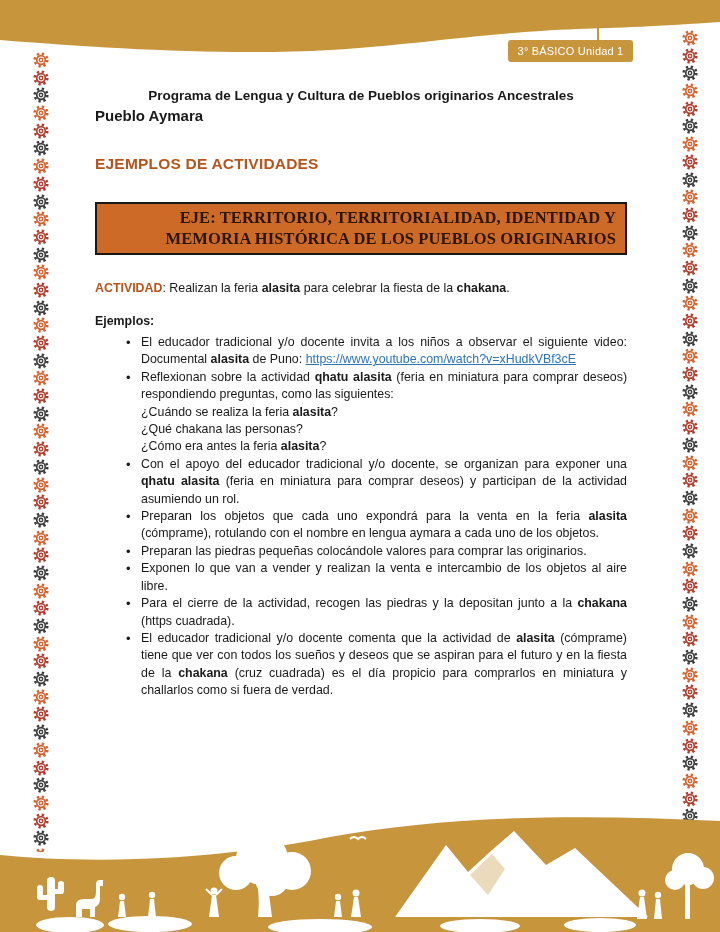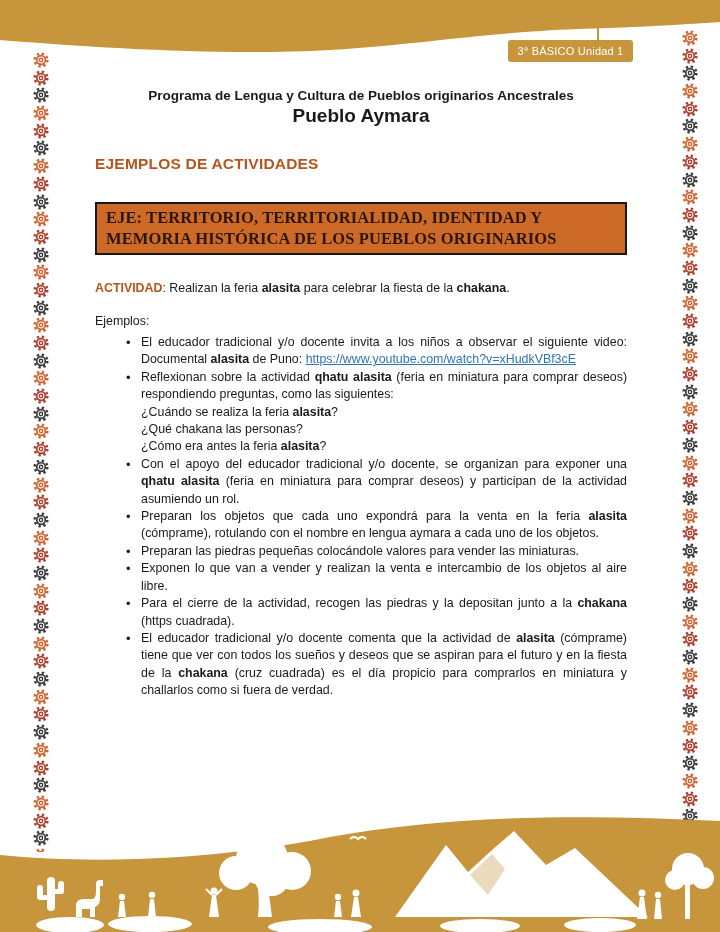--- a/index.html
+++ b/index.html
@@ -16,30 +16,30 @@
     font-size:11px;line-height:22px;text-align:center;letter-spacing:.2px;
   }
   
   .side-border{position:absolute;z-index:1;display:flex;flex-direction:column;gap:1.7px;overflow:hidden;}
   .side-border.left{left:33px;top:52px;height:800px;}
   .side-border.right{left:682px;top:30px;height:800px;}
   .gear{width:16px;height:16px;flex:0 0 auto;}
   
   .content{position:absolute;left:95px;top:12px;width:532px;z-index:2;}
   .title-1{margin:74px 0 0 0;font-size:13.5px;line-height:20px;font-weight:bold;text-align:center;}
-  .title-2{margin:0;font-size:19px;line-height:20px;font-weight:bold;text-align:center;}
+  .title-2{margin:0;font-size:15px;line-height:20px;font-weight:bold;text-align:left;}
   .section-heading{margin:28px 0 0 0;font-size:15.5px;line-height:20px;font-weight:bold;color:var(--accent,#B5551D);letter-spacing:.2px;}
   .eje-banner{
     margin-top:28px;background:var(--banner-bg,#CE6A28);border:2.5px solid var(--banner-border,#181818);
     padding:3px 9px 4px 9px;font-family:"Liberation Serif",serif;font-weight:bold;
-    font-size:16.5px;line-height:21px;color:var(--banner-ink,#2B1607);letter-spacing:.1px;
+    font-size:16.5px;line-height:21px;color:var(--banner-ink,#2B1607);letter-spacing:.1px;text-align:right;
   }
   .activity{margin:24px 0 0 0;font-size:12.4px;line-height:18px;}
   .activity .accent{color:var(--accent,#B5551D);}
-  .examples-label{margin:15px 0 0 0;font-size:12.4px;line-height:18px;font-weight:normal;}
+  .examples-label{margin:15px 0 0 0;font-size:12.4px;line-height:18px;font-weight:bold;}
   .examples-list{margin:4px 0 0 0;padding:0;list-style:none;}
   .examples-list li{position:relative;padding-left:46px;font-size:12.4px;line-height:17.4px;text-align:justify;}
   .examples-list li::before{content:"\2022";position:absolute;left:31px;top:0;font-size:13px;}
   .subline{text-align:left;}
   .b{font-weight:bold;}
   a.link{color:var(--link,#2E75B6);text-decoration:underline;}
   
   .footer-graphic{position:absolute;left:0;bottom:0;z-index:5;}
 </style>
 </head>
@@ -539,21 +539,21 @@
           <div class="subline"><span>¿Qué chakana las personas?</span></div>
           <div class="subline"><span>¿Cómo era antes la feria </span><span class="b">alasita</span><span>?</span></div>
         </li>
         <li>
           <div><span>Con el apoyo del educador tradicional y/o docente, se organizan para exponer una </span><span class="b">qhatu alasita</span><span> (feria en miniatura para comprar deseos) y participan de la actividad asumiendo un rol.</span></div>
         </li>
         <li>
           <div><span>Preparan los objetos que cada uno expondrá para la venta en la feria </span><span class="b">alasita</span><span> (cómprame), rotulando con el nombre en lengua aymara a cada uno de los objetos.</span></div>
         </li>
         <li>
-          <div><span>Preparan las piedras pequeñas colocándole valores para vender las miniaturas.</span></div>
+          <div><span>Preparan las piedras pequeñas colocándole valores para comprar las originarios.</span></div>
         </li>
         <li>
           <div><span>Exponen lo que van a vender y realizan la venta e intercambio de los objetos al aire libre.</span></div>
         </li>
         <li>
           <div><span>Para el cierre de la actividad, recogen las piedras y la depositan junto a la </span><span class="b">chakana</span><span> (https cuadrada).</span></div>
         </li>
         <li>
           <div><span>El educador tradicional y/o docente comenta que la actividad de </span><span class="b">alasita</span><span> (cómprame) tiene que ver con todos los sueños y deseos que se aspiran para el futuro y en la fiesta de la </span><span class="b">chakana</span><span> (cruz cuadrada) es el día propicio para comprarlos en miniatura y challarlos como si fuera de verdad.</span></div>
         </li>

